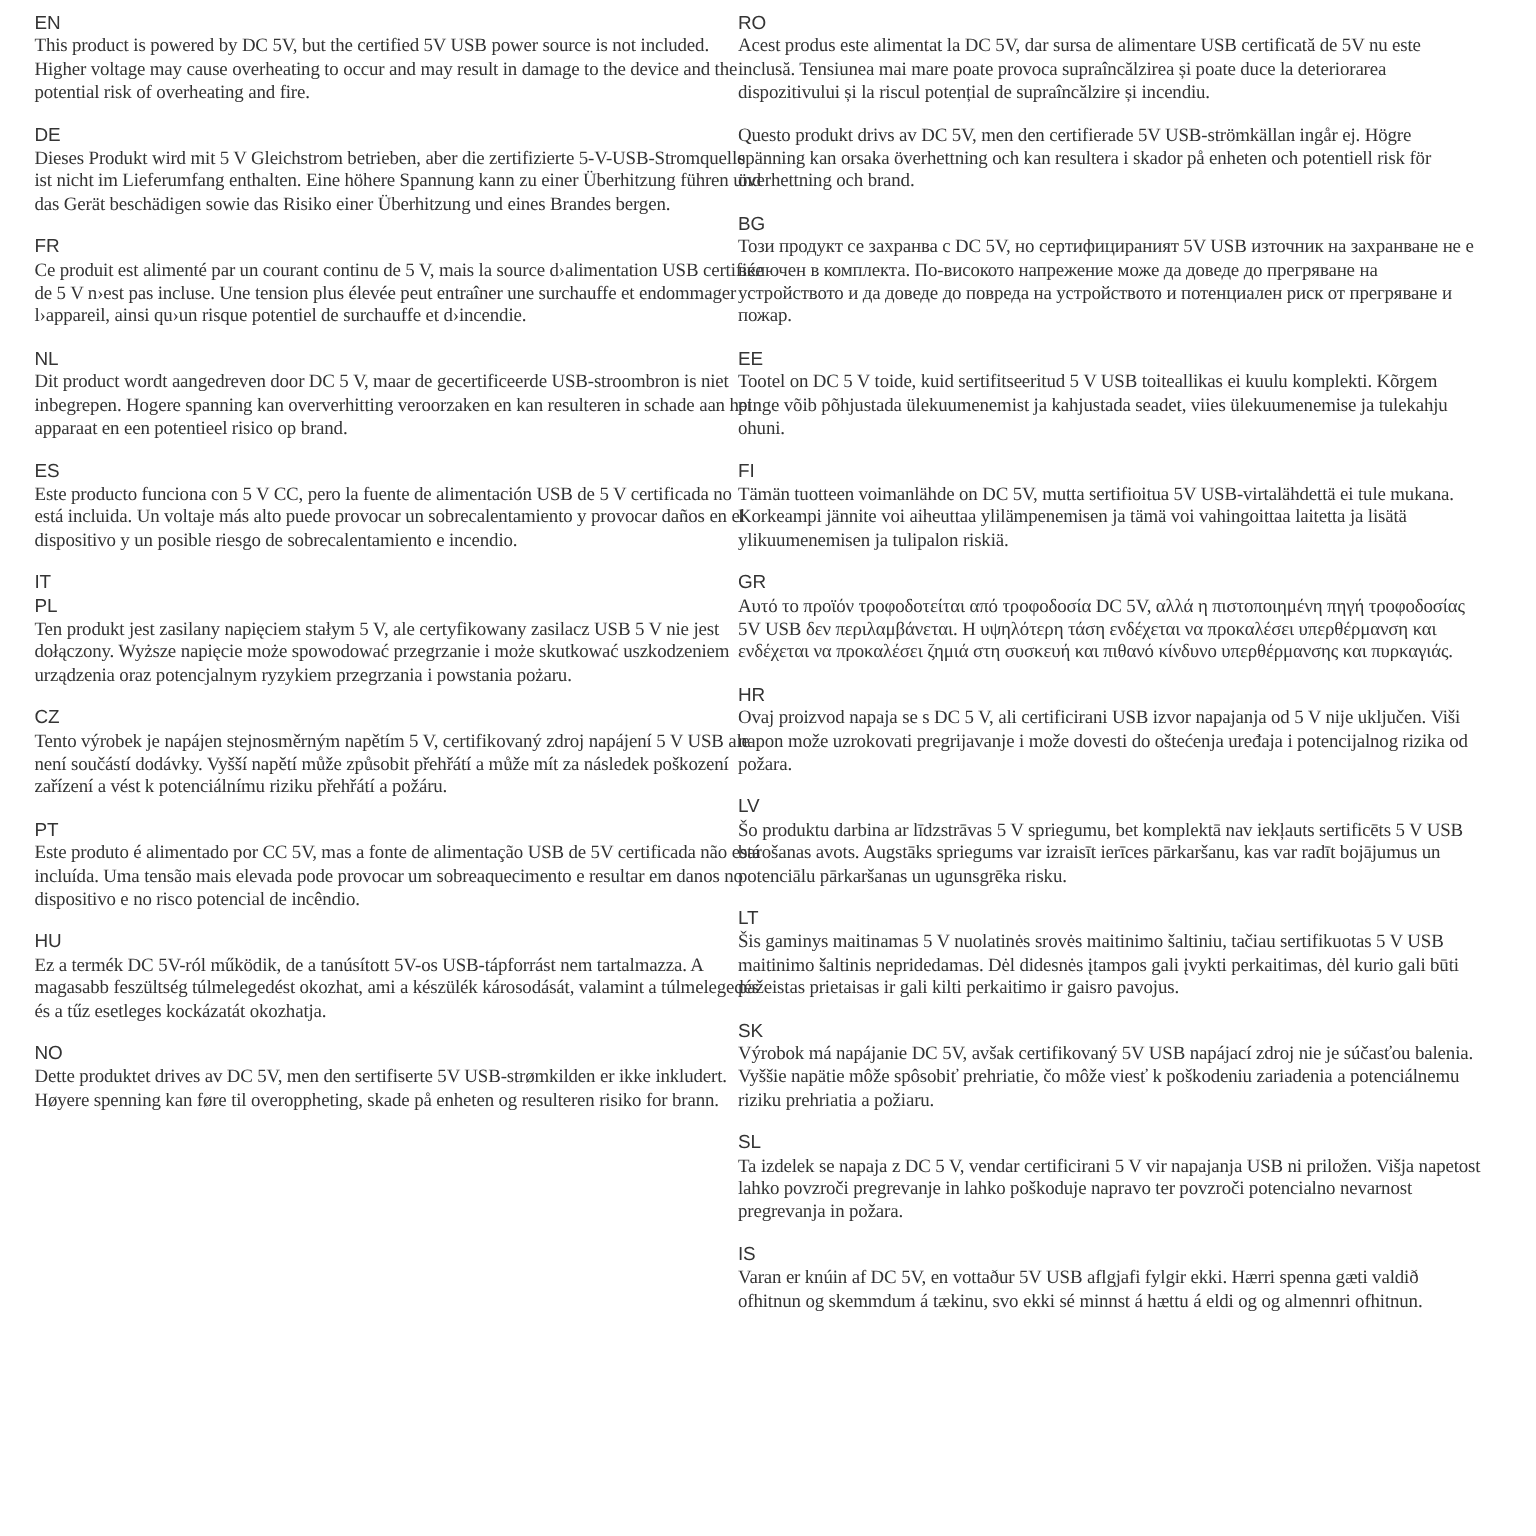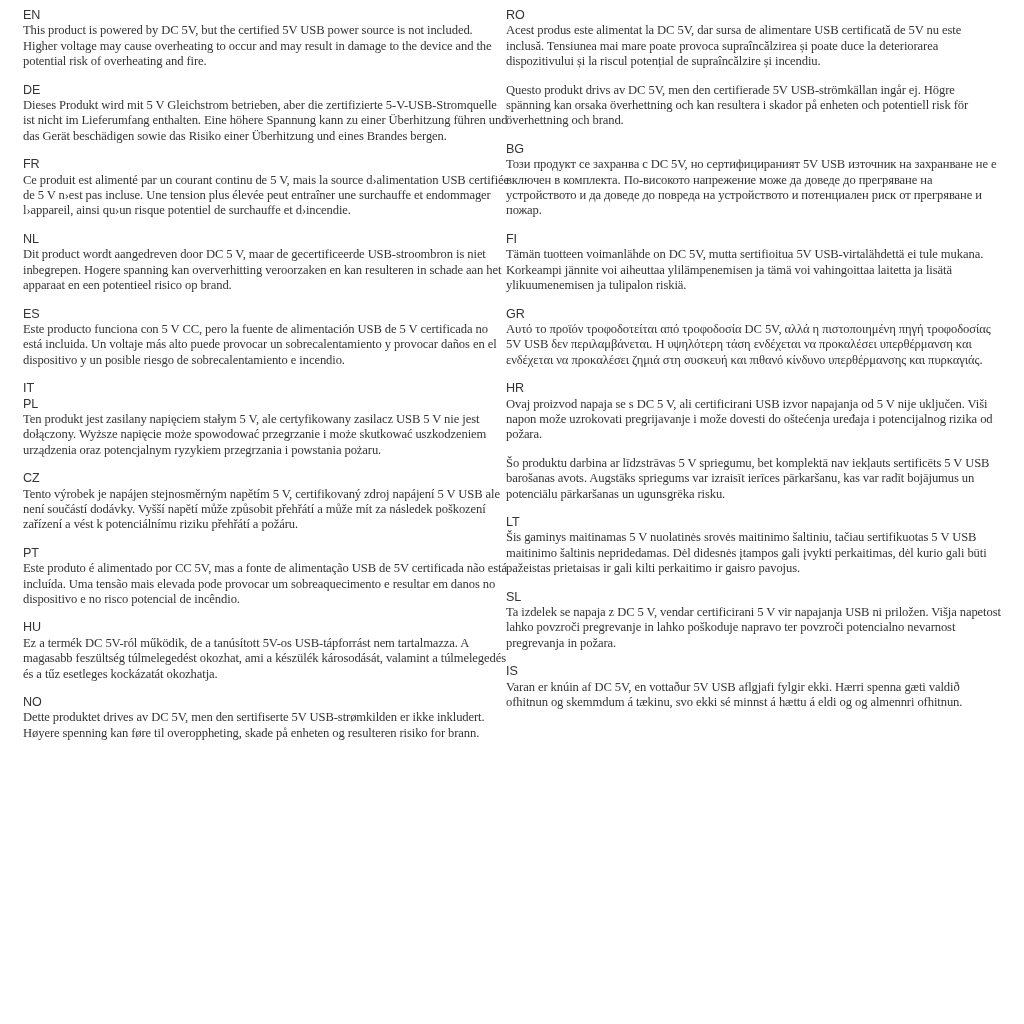--- a/index.html
+++ b/index.html
@@ -21,21 +21,21 @@
     top: 8px;
     font-size: 12.6px;
     line-height: 15.4px;
     letter-spacing: -0.1px;
   }
   .col-left {
     left: 23px;
     width: 486px;
   }
   .col-right {
-    left: 506px;
+    left: 492px;
     width: 496px;
   }
   .section {
     margin-bottom: 13px;
   }
   .section.tight {
     margin-bottom: 0;
   }
   .code {
     font-weight: 400;
@@ -100,37 +100,46 @@
         <div class="text">Acest produs este alimentat la DC 5V, dar sursa de alimentare USB certificată de 5V nu este inclusă. Tensiunea mai mare poate provoca supraîncălzirea și poate duce la deteriorarea dispozitivului și la riscul potențial de supraîncălzire și incendiu.</div>
       </div>
       <div class="section">
         <div class="text">Questo produkt drivs av DC 5V, men den certifierade 5V USB-strömkällan ingår ej. Högre spänning kan orsaka överhettning och kan resultera i skador på enheten och potentiell risk för överhettning och brand.</div>
       </div>
       <div class="section">
         <div class="code">BG</div>
         <div class="text">Този продукт се захранва с DC 5V, но сертифицираният 5V USB източник на захранване не е включен в комплекта. По-високото напрежение може да доведе до прегряване на устройството и да доведе до повреда на устройството и потенциален риск от прегряване и пожар.</div>
       </div>
       <div class="section">
+        <div class="code">EE</div>
+        <div class="text">Tootel on DC 5 V toide, kuid sertifitseeritud 5 V USB toiteallikas ei kuulu komplekti. Kõrgem pinge võib põhjustada ülekuumenemist ja kahjustada seadet, viies ülekuumenemise ja tulekahju ohuni.</div>
+      </div>
+      <div class="section">
         <div class="code">FI</div>
         <div class="text">Tämän tuotteen voimanlähde on DC 5V, mutta sertifioitua 5V USB-virtalähdettä ei tule mukana. Korkeampi jännite voi aiheuttaa ylilämpenemisen ja tämä voi vahingoittaa laitetta ja lisätä ylikuumenemisen ja tulipalon riskiä.</div>
       </div>
       <div class="section">
         <div class="code">GR</div>
         <div class="text">Αυτό το προϊόν τροφοδοτείται από τροφοδοσία DC 5V, αλλά η πιστοποιημένη πηγή τροφοδοσίας 5V USB δεν περιλαμβάνεται. Η υψηλότερη τάση ενδέχεται να προκαλέσει υπερθέρμανση και ενδέχεται να προκαλέσει ζημιά στη συσκευή και πιθανό κίνδυνο υπερθέρμανσης και πυρκαγιάς.</div>
       </div>
       <div class="section">
         <div class="code">HR</div>
         <div class="text">Ovaj proizvod napaja se s DC 5 V, ali certificirani USB izvor napajanja od 5 V nije uključen. Viši napon može uzrokovati pregrijavanje i može dovesti do oštećenja uređaja i potencijalnog rizika od požara.</div>
       </div>
       <div class="section">
+        <div class="code">LV</div>
         <div class="text">Šo produktu darbina ar līdzstrāvas 5 V spriegumu, bet komplektā nav iekļauts sertificēts 5 V USB barošanas avots. Augstāks spriegums var izraisīt ierīces pārkaršanu, kas var radīt bojājumus un potenciālu pārkaršanas un ugunsgrēka risku.</div>
       </div>
       <div class="section">
         <div class="code">LT</div>
         <div class="text">Šis gaminys maitinamas 5 V nuolatinės srovės maitinimo šaltiniu, tačiau sertifikuotas 5 V USB maitinimo šaltinis nepridedamas. Dėl didesnės įtampos gali įvykti perkaitimas, dėl kurio gali būti pažeistas prietaisas ir gali kilti perkaitimo ir gaisro pavojus.</div>
+      </div>
+      <div class="section">
+        <div class="code">SK</div>
+        <div class="text">Výrobok má napájanie DC 5V, avšak certifikovaný 5V USB napájací zdroj nie je súčasťou balenia. Vyššie napätie môže spôsobiť prehriatie, čo môže viesť k poškodeniu zariadenia a potenciálnemu riziku prehriatia a požiaru.</div>
       </div>
       <div class="section">
         <div class="code">SL</div>
         <div class="text">Ta izdelek se napaja z DC 5 V, vendar certificirani 5 V vir napajanja USB ni priložen. Višja napetost lahko povzroči pregrevanje in lahko poškoduje napravo ter povzroči potencialno nevarnost pregrevanja in požara.</div>
       </div>
       <div class="section">
         <div class="code">IS</div>
         <div class="text">Varan er knúin af DC 5V, en vottaður 5V USB aflgjafi fylgir ekki. Hærri spenna gæti valdið ofhitnun og skemmdum á tækinu, svo ekki sé minnst á hættu á eldi og og almennri ofhitnun.</div>
       </div>
     </div>

